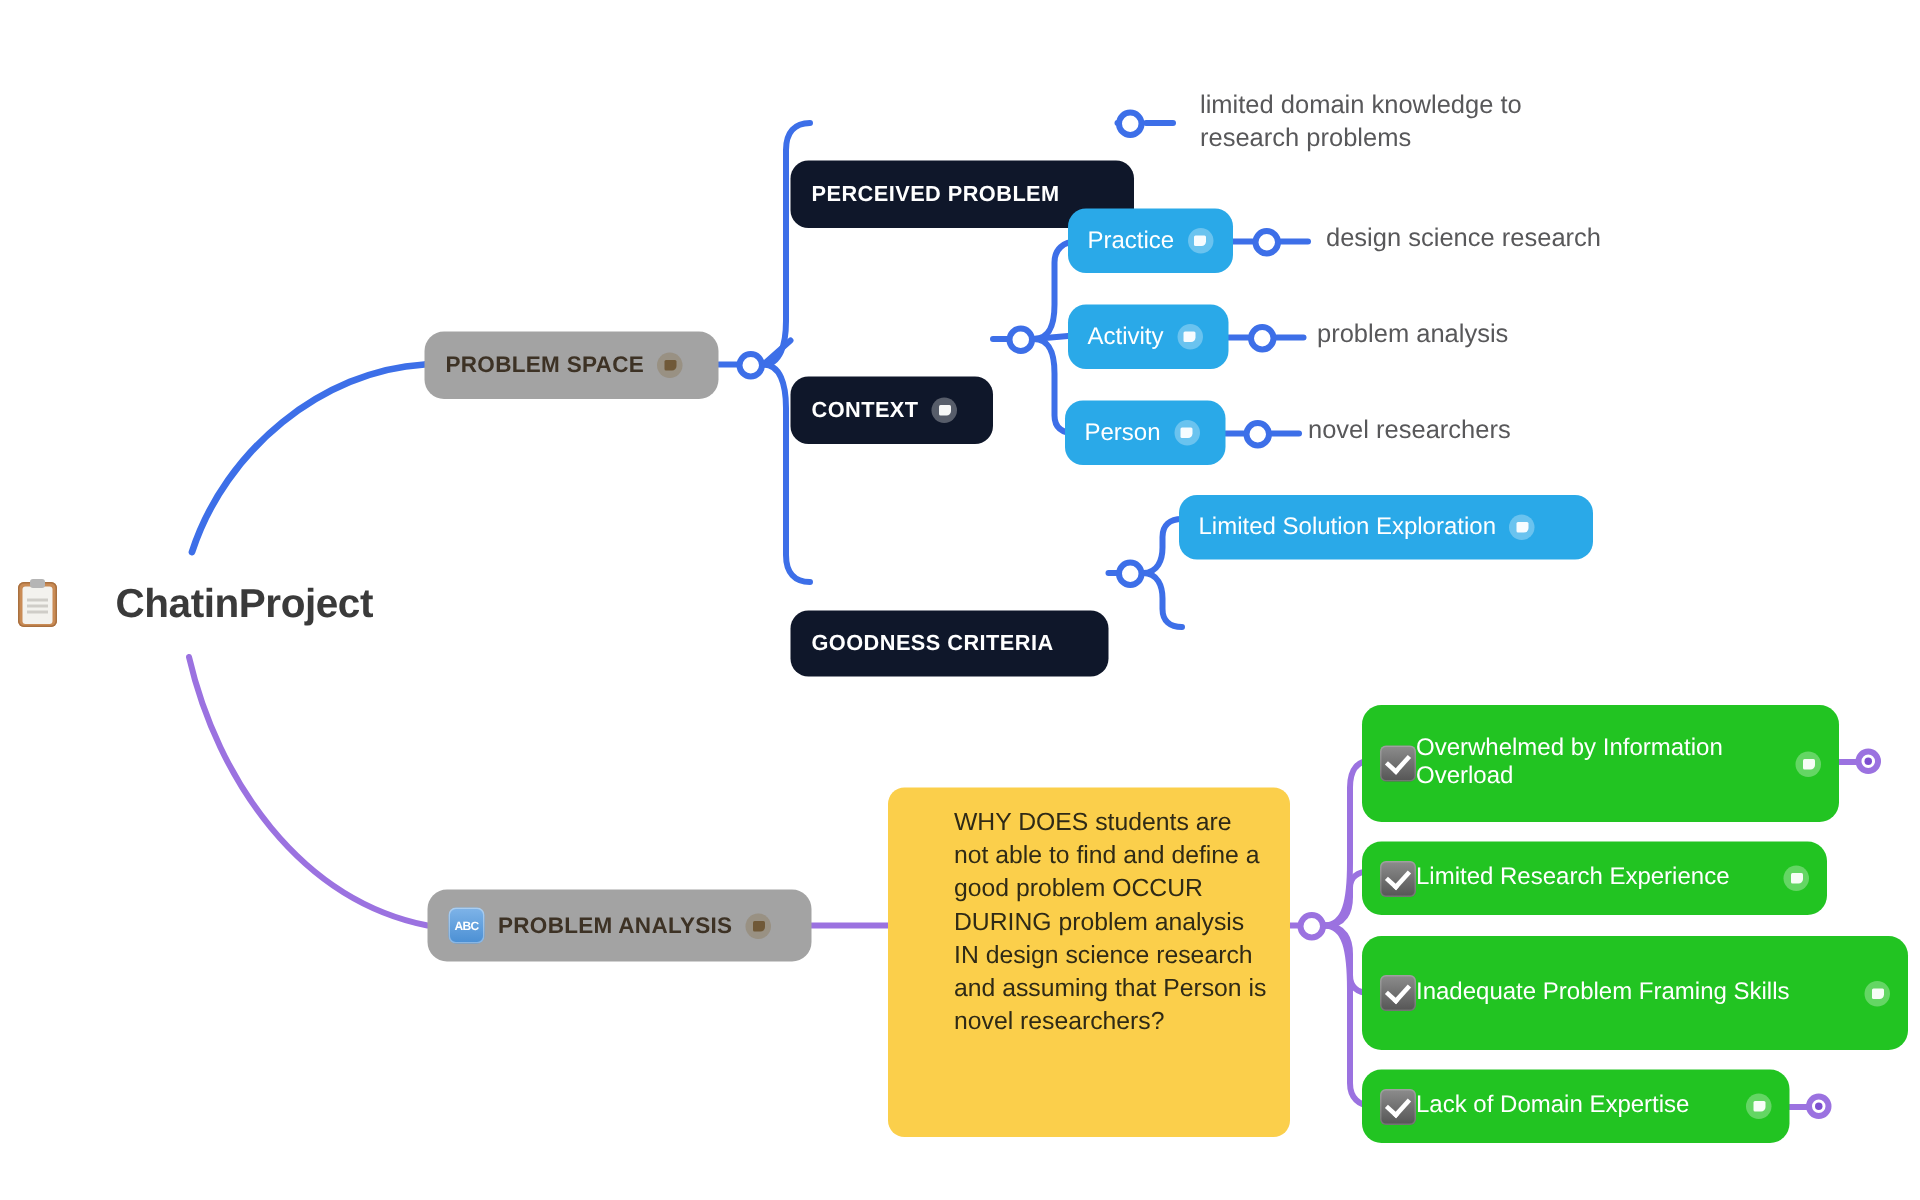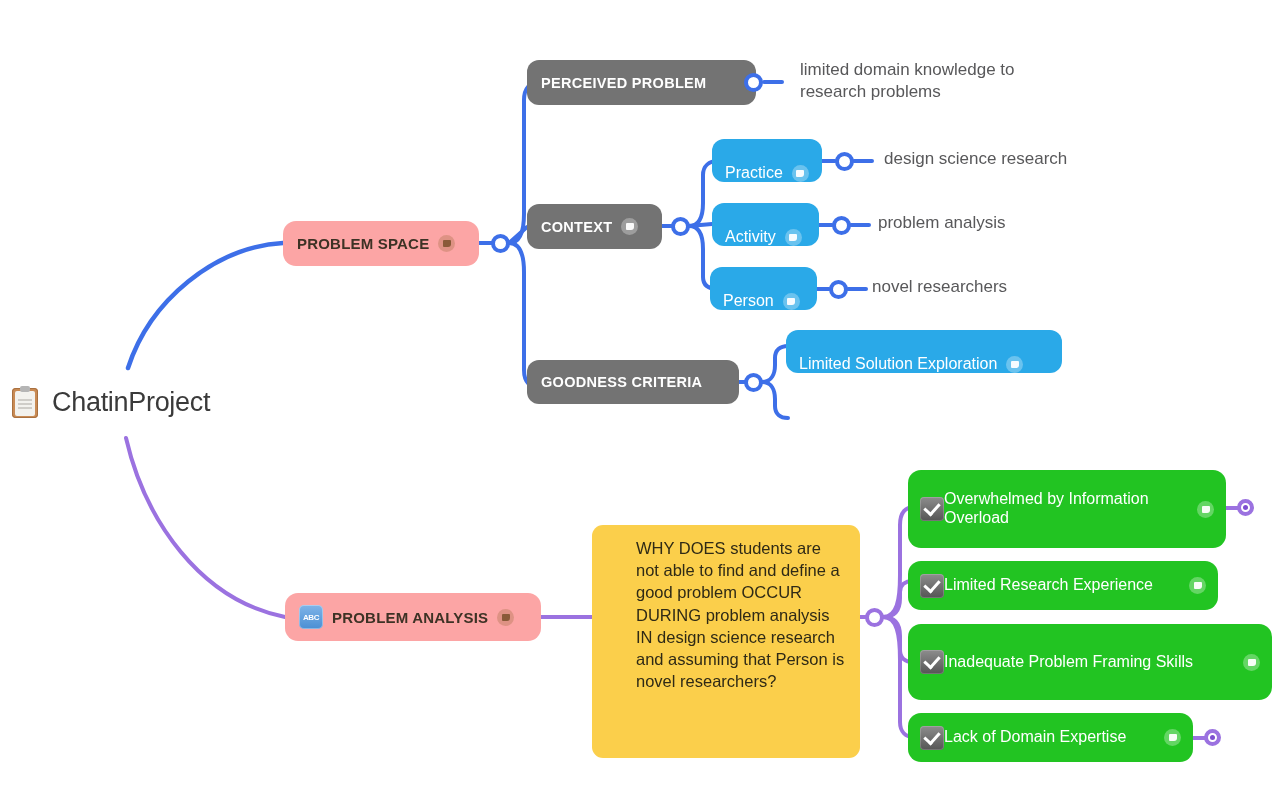--- a/index.html
+++ b/index.html
@@ -16,41 +16,41 @@
   #edges{position:absolute;left:0;top:0;width:1280px;height:800px;pointer-events:none;}
 
   .node{position:absolute;box-sizing:border-box;display:flex;align-items:center;border-radius:12px;}
 
   
   #root-node{
     left:8px;top:378px;height:48px;
     background:transparent;gap:14px;padding:0 4px;
   }
   #root-node .root-label{
-    font-size:27px;font-weight:normal;color:#3a3a3a;letter-spacing:-0.3px;white-space:nowrap;
+    font-size:27px;font-weight:bold;color:#3a3a3a;letter-spacing:-0.3px;white-space:nowrap;margin-left:25px;
   }
   .clipboard-icon{
     width:26px;height:32px;position:relative;flex:0 0 auto;
   }
   .clipboard-icon .board{
     position:absolute;left:0;top:2px;width:26px;height:30px;border-radius:4px;
     background:#c98b55;box-shadow:inset 0 0 0 1px #a9703f;
   }
   .clipboard-icon .paper{
     position:absolute;left:3px;top:5px;width:20px;height:25px;border-radius:2px;
     background:#f3f2ee;
   }
   .clipboard-icon .clip{
     position:absolute;left:8px;top:0px;width:10px;height:6px;border-radius:2px;background:#b5b5b5;
   }
   .clipboard-icon .ln{position:absolute;left:6px;width:14px;height:1.5px;background:#cfcdc8;}
 
   
   .orange{
-    background:#fca5a5;color:#3d3225;
+    background:#a3a3a3;color:#3d3225;
     font-weight:bold;font-size:15px;letter-spacing:0.2px;
     padding:0 14px;gap:9px;border-radius:13px;
   }
   #problem-space{left:283px;top:221px;width:196px;height:45px;}
   #problem-analysis{left:285px;top:593px;width:256px;height:48px;}
 
   .abc-icon{
     width:24px;height:24px;border-radius:5px;flex:0 0 auto;
     background:linear-gradient(#7fb4e8,#4a8fd4);
     display:flex;align-items:center;justify-content:center;
@@ -66,33 +66,33 @@
   }
   .note-badge i{
     display:block;width:8px;height:7px;background:rgba(255,255,255,0.95);
     border-radius:1px 1px 3px 1px;
   }
   .note-badge.on-orange{background:rgba(120,80,20,0.22);}
   .note-badge.on-orange i{background:rgba(90,60,15,0.65);}
 
   
   .blue-main{
-    background:#737373;color:#ffffff;
+    background:#0f172a;color:#ffffff;
     font-weight:bold;font-size:14.5px;letter-spacing:0.3px;
-    padding:0 14px;gap:9px;border-radius:12px;
+    padding:0 14px;gap:9px;border-radius:12px;margin-top:47px;
   }
   #perceived-problem{left:527px;top:60px;width:229px;height:45px;}
   #context-node{left:527px;top:204px;width:135px;height:45px;}
   #goodness-criteria{left:527px;top:360px;width:212px;height:44px;}
 
   
   .blue-light{
     background:#2aa9e8;color:#ffffff;
     font-weight:normal;font-size:16px;
-    padding:0 13px;gap:9px;border-radius:12px;align-items:flex-end;
+    padding:0 13px;gap:9px;border-radius:12px;
   }
   #practice-node{left:712px;top:139px;width:110px;height:43px;}
   #activity-node{left:712px;top:203px;width:107px;height:43px;}
   #person-node{left:710px;top:267px;width:107px;height:43px;}
   #limited-solution{left:786px;top:330px;width:276px;height:43px;}
   #inadequate-framing{left:786px;top:393px;width:286px;height:43px;}
 
   
   .green{
     background:#22c422;color:#ffffff;

